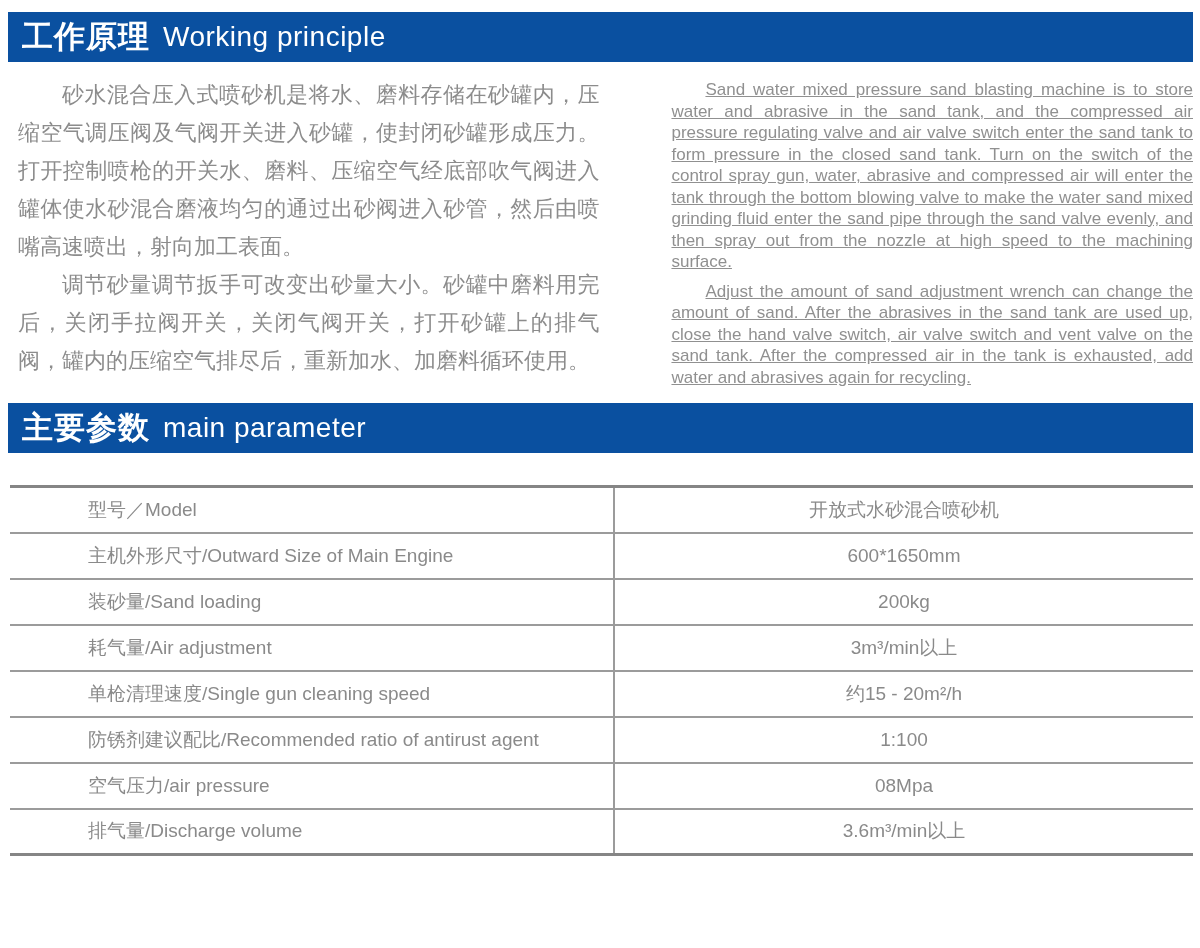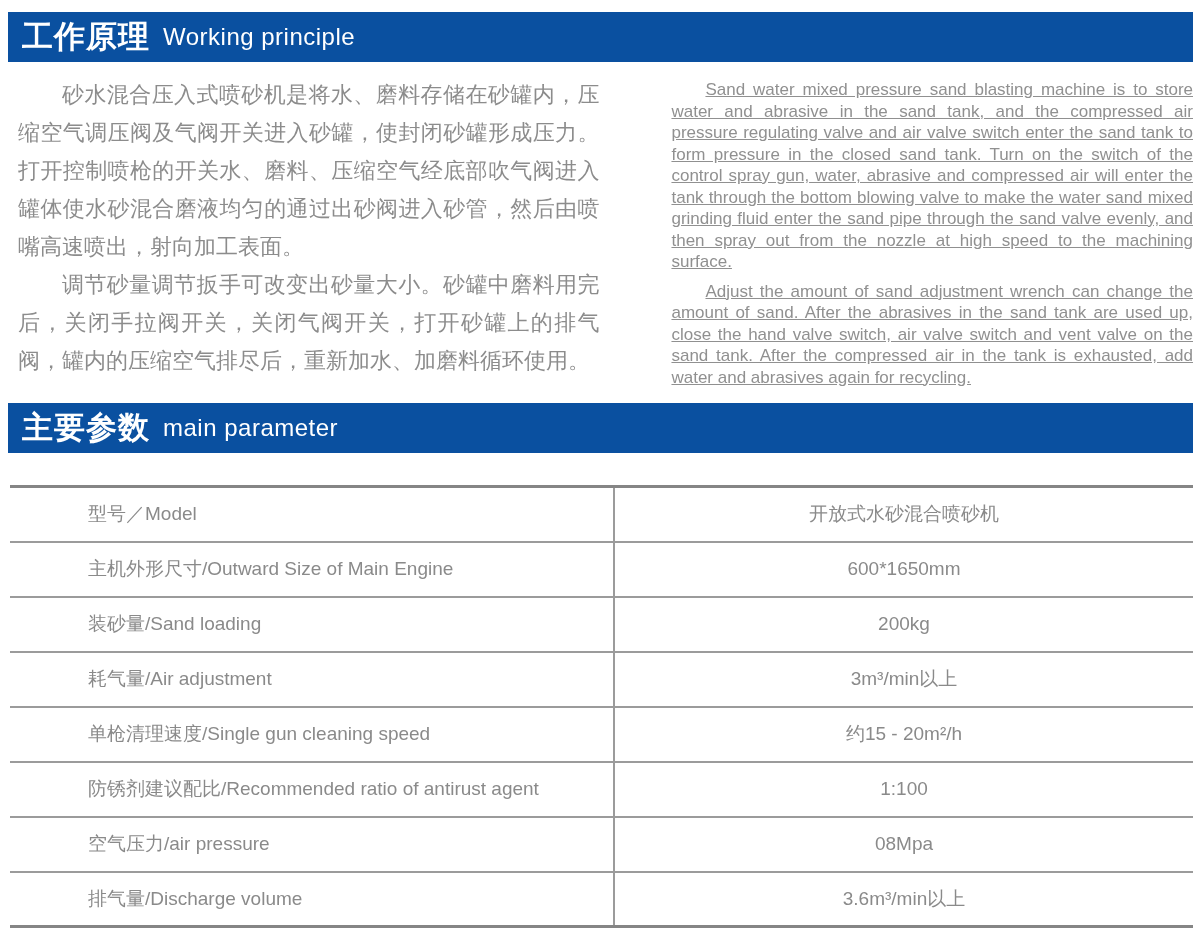--- a/index.html
+++ b/index.html
@@ -19,21 +19,21 @@
     display: flex;
     align-items: center;
     padding-left: 14px;
   }
   .section-header .zh {
     font-size: 31px;
     font-weight: bold;
     letter-spacing: 1px;
   }
   .section-header .en {
-    font-size: 24px;
+    font-size: 28px;
     font-weight: 300;
     margin-left: 13px;
     letter-spacing: 0.5px;
   }
   .columns {
     display: flex;
     margin: 14px 7px 0 18px;
     gap: 20px;
   }
   .col-zh {
@@ -58,21 +58,21 @@
   .col-en p + p { margin-top: 8px; }
   .main-parameter-bar { margin-top: 15px; }
   table.param-table {
     width: 1183px;
     margin: 32px 7px 0 10px;
     border-collapse: collapse;
     border-top: 3px solid #858585;
     border-bottom: 3px solid #858585;
   }
   table.param-table td {
-    height: 55px;
+    height: 46px;
     border-bottom: 2px solid #9b9b9b;
     color: #8a8a8a;
     font-size: 19px;
     vertical-align: middle;
   }
   table.param-table tr:last-child td { border-bottom: none; }
   td.cell-label {
     width: 604px;
     padding-left: 78px;
     border-right: 2px solid #9b9b9b;

